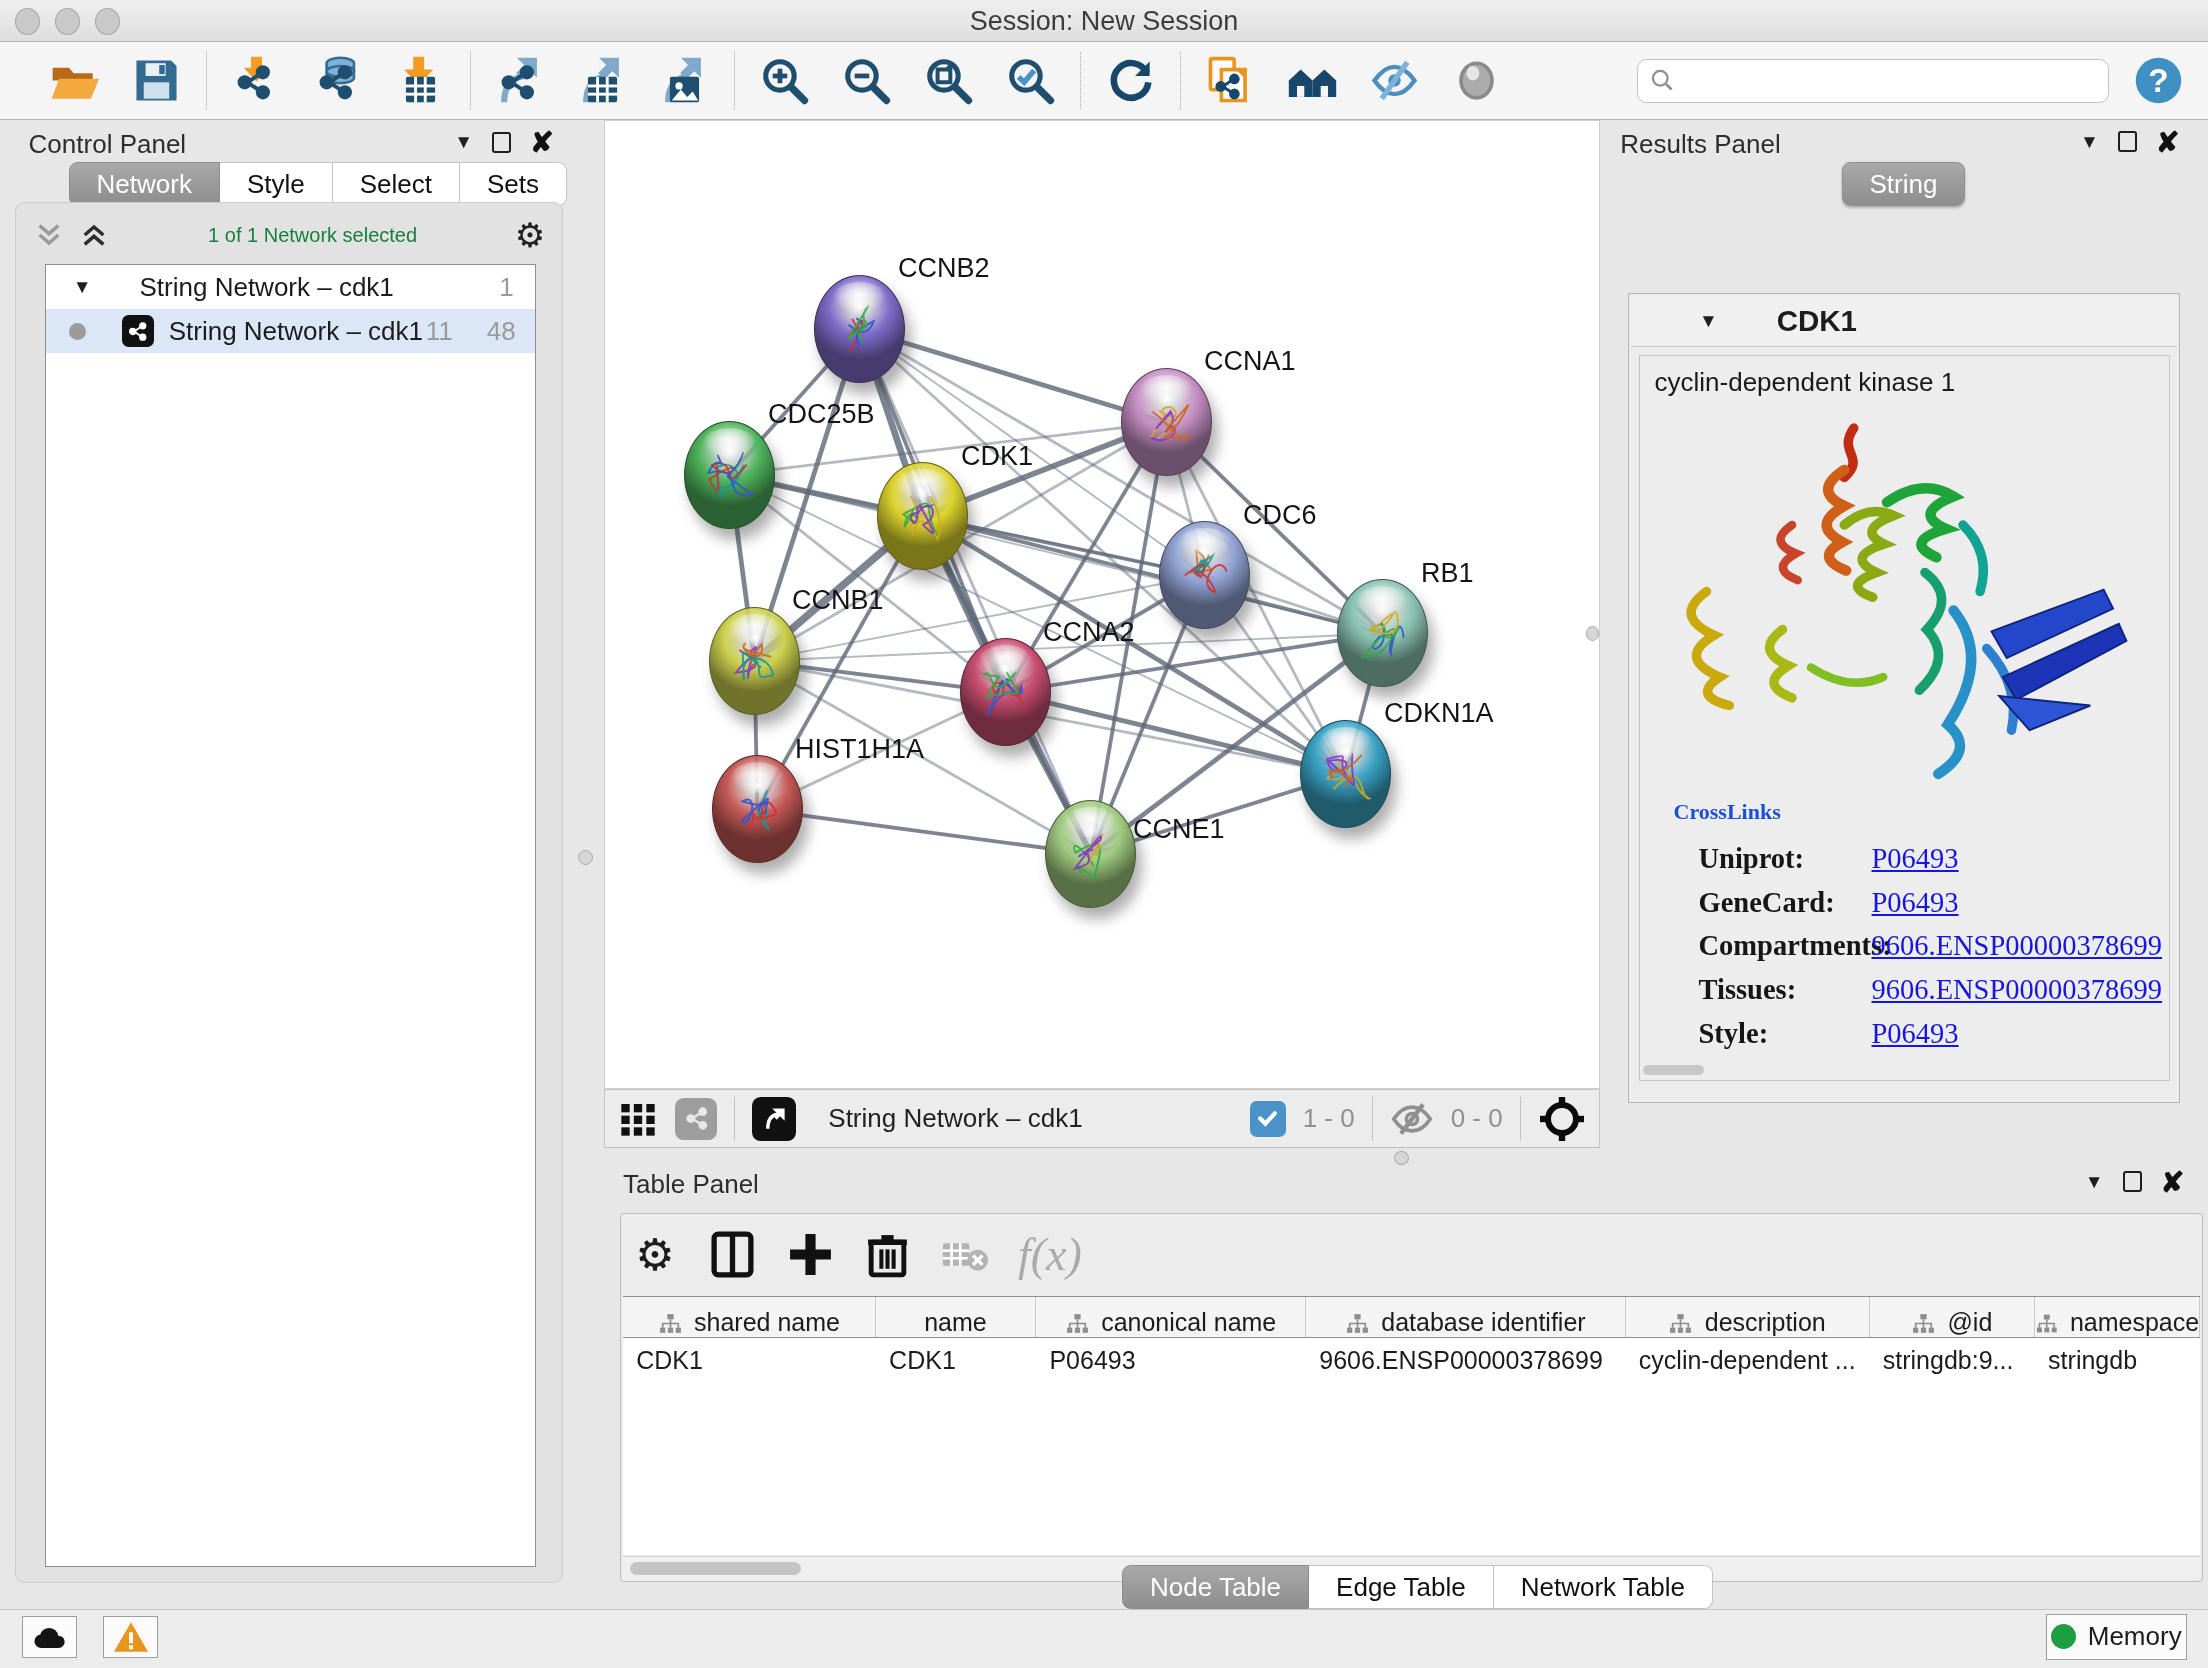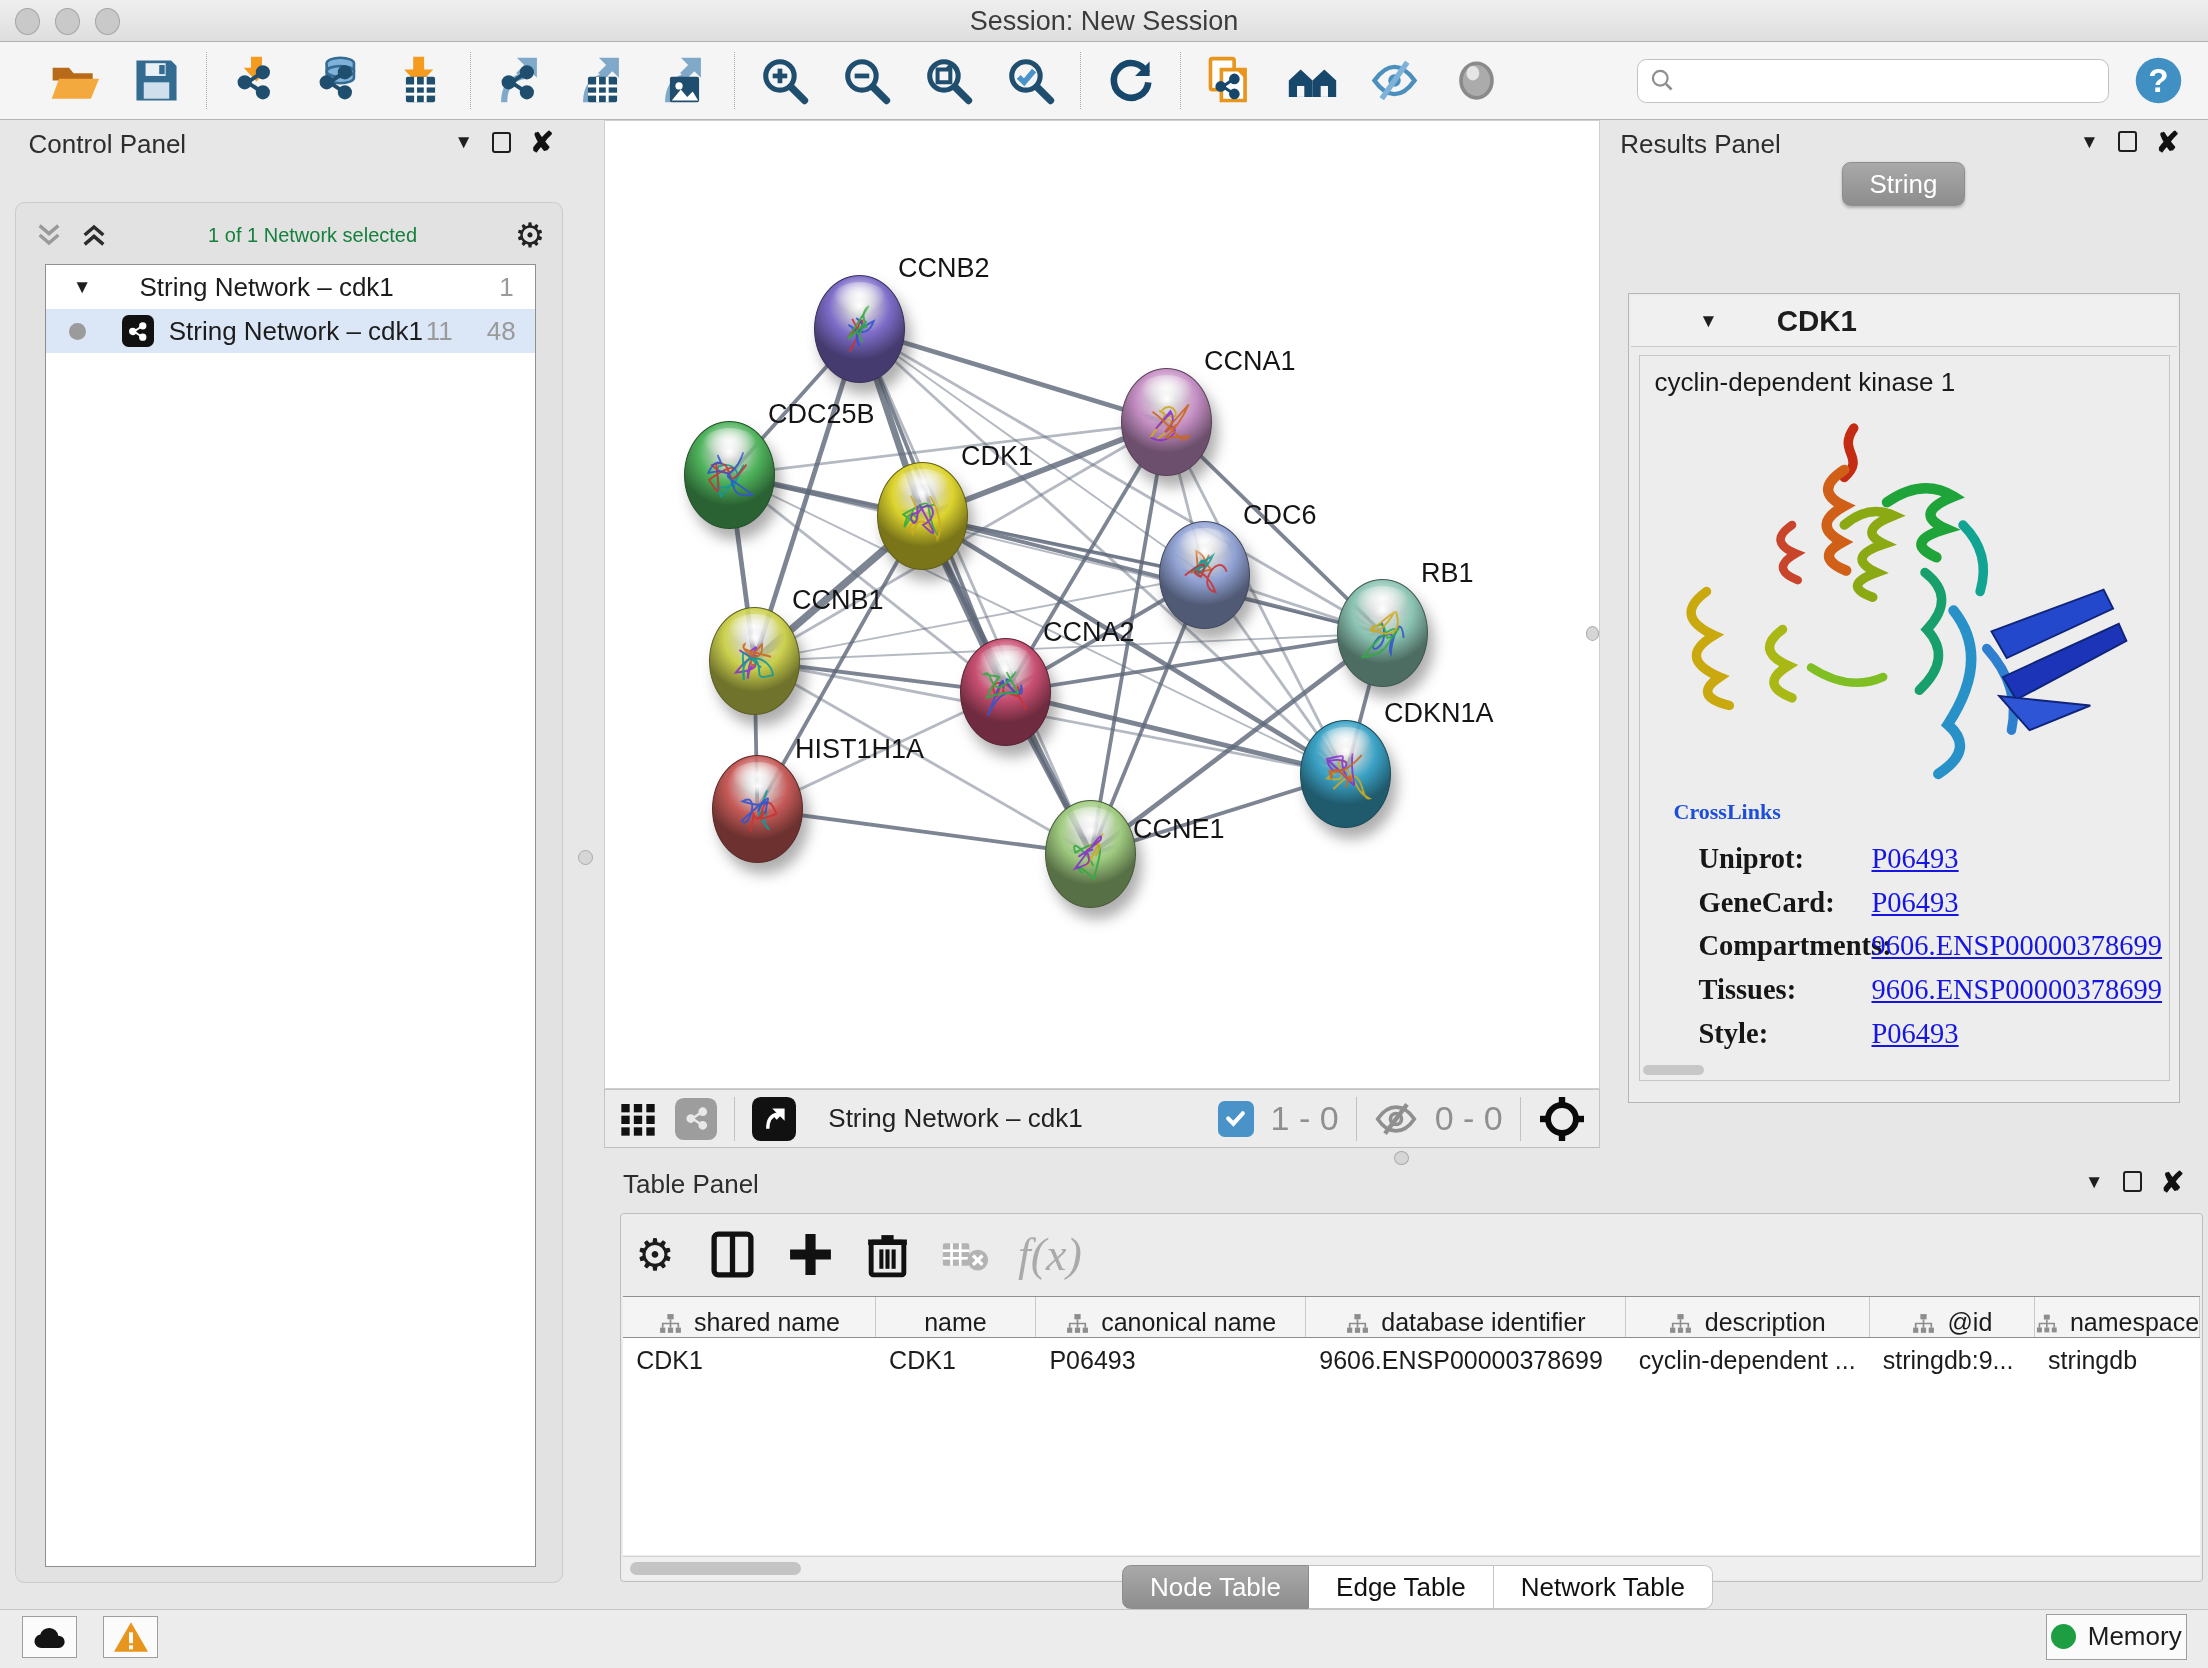--- a/index.html
+++ b/index.html
@@ -66,21 +66,21 @@
     border-radius:50%; background:radial-gradient(ellipse at 50% 40%, rgba(255,255,255,.95), rgba(255,255,255,0) 70%); }
   .node-squiggle { position:absolute; left:17px; top:21px; }
   .node-shadow { filter:drop-shadow(6.7px 11.4px 6.7px rgba(40,40,40,.38)); }
   .node-label { position:absolute; font-size:27px; color:#141414; white-space:nowrap; }
 
   .net-strip { position:absolute; left:604px; top:1089px; width:996px; height:59px;
     background:#ececec; border:1px solid #c4c4c4; border-bottom:1px solid #bdbdbd;
     display:flex; align-items:center; padding:0 13.3px; gap:17px; }
   .strip-sep { width:1px; height:44px; background:#c2c2c2; }
   .strip-title { font-size:26px; color:#222; margin-left:15px; flex:1; }
-  .strip-count { font-size:34px; color:#8f8f8f; }
+  .strip-count { font-size:26px; color:#8f8f8f; }
   .strip-ic { display:flex; align-items:center; justify-content:center; }
 
   .handle { position:absolute; background:#d6d6d6; border:1px solid #ababab; border-radius:50%; }
 
   
   .results { position:absolute; left:1607px; top:120px; width:593px; height:1042px; }
   .res-tab-wrap { position:absolute; top:42px; left:0; width:100%; display:flex; justify-content:center; }
   .res-top { position:absolute; left:21px; top:88px; width:552px; height:82px;
     background:#ececec; border:1.9px solid #b5b5b5; display:flex; align-items:center; justify-content:center; gap:34px; }
   .btn { height:44px; padding:0 28.5px; background:linear-gradient(#ffffff,#f2f2f2);
@@ -344,20 +344,26 @@
 
 <div class="control-panel">
   <div class="panel-head" style="left:21px; top:3.8px; width:533px;">
     <div class="panel-title">Control Panel</div>
     <div class="ph-ctrls">
       <span class="caret">▼</span>
       <span class="float-ic"></span>
       <span class="close-ic">✘</span>
     </div>
   </div>
+  <div class="tabbar" style="position:absolute; left:61px; top:38px;" id="cp-tabs">
+      <div class="tab active">Network</div>
+      <div class="tab">Style</div>
+      <div class="tab">Select</div>
+      <div class="tab">Sets</div>
+    </div>
   <div class="cp-panel">
     <div class="cp-sub">
       <span class="strip-ic">
         <svg width="32" height="32" viewBox="0 0 24 24">
             <path d="M5 5l7 6 7-6M5 12l7 6 7-6" fill="none" stroke="#9a9a9a" stroke-width="2.6"></path>
           </svg>
       </span>
       <span class="strip-ic" style="margin-left:13.3px;">
         <svg width="32" height="32" viewBox="0 0 24 24">
             <path d="M5 19l7-6 7 6M5 12l7-6 7 6" fill="none" stroke="#2c2c2c" stroke-width="2.6"></path>

